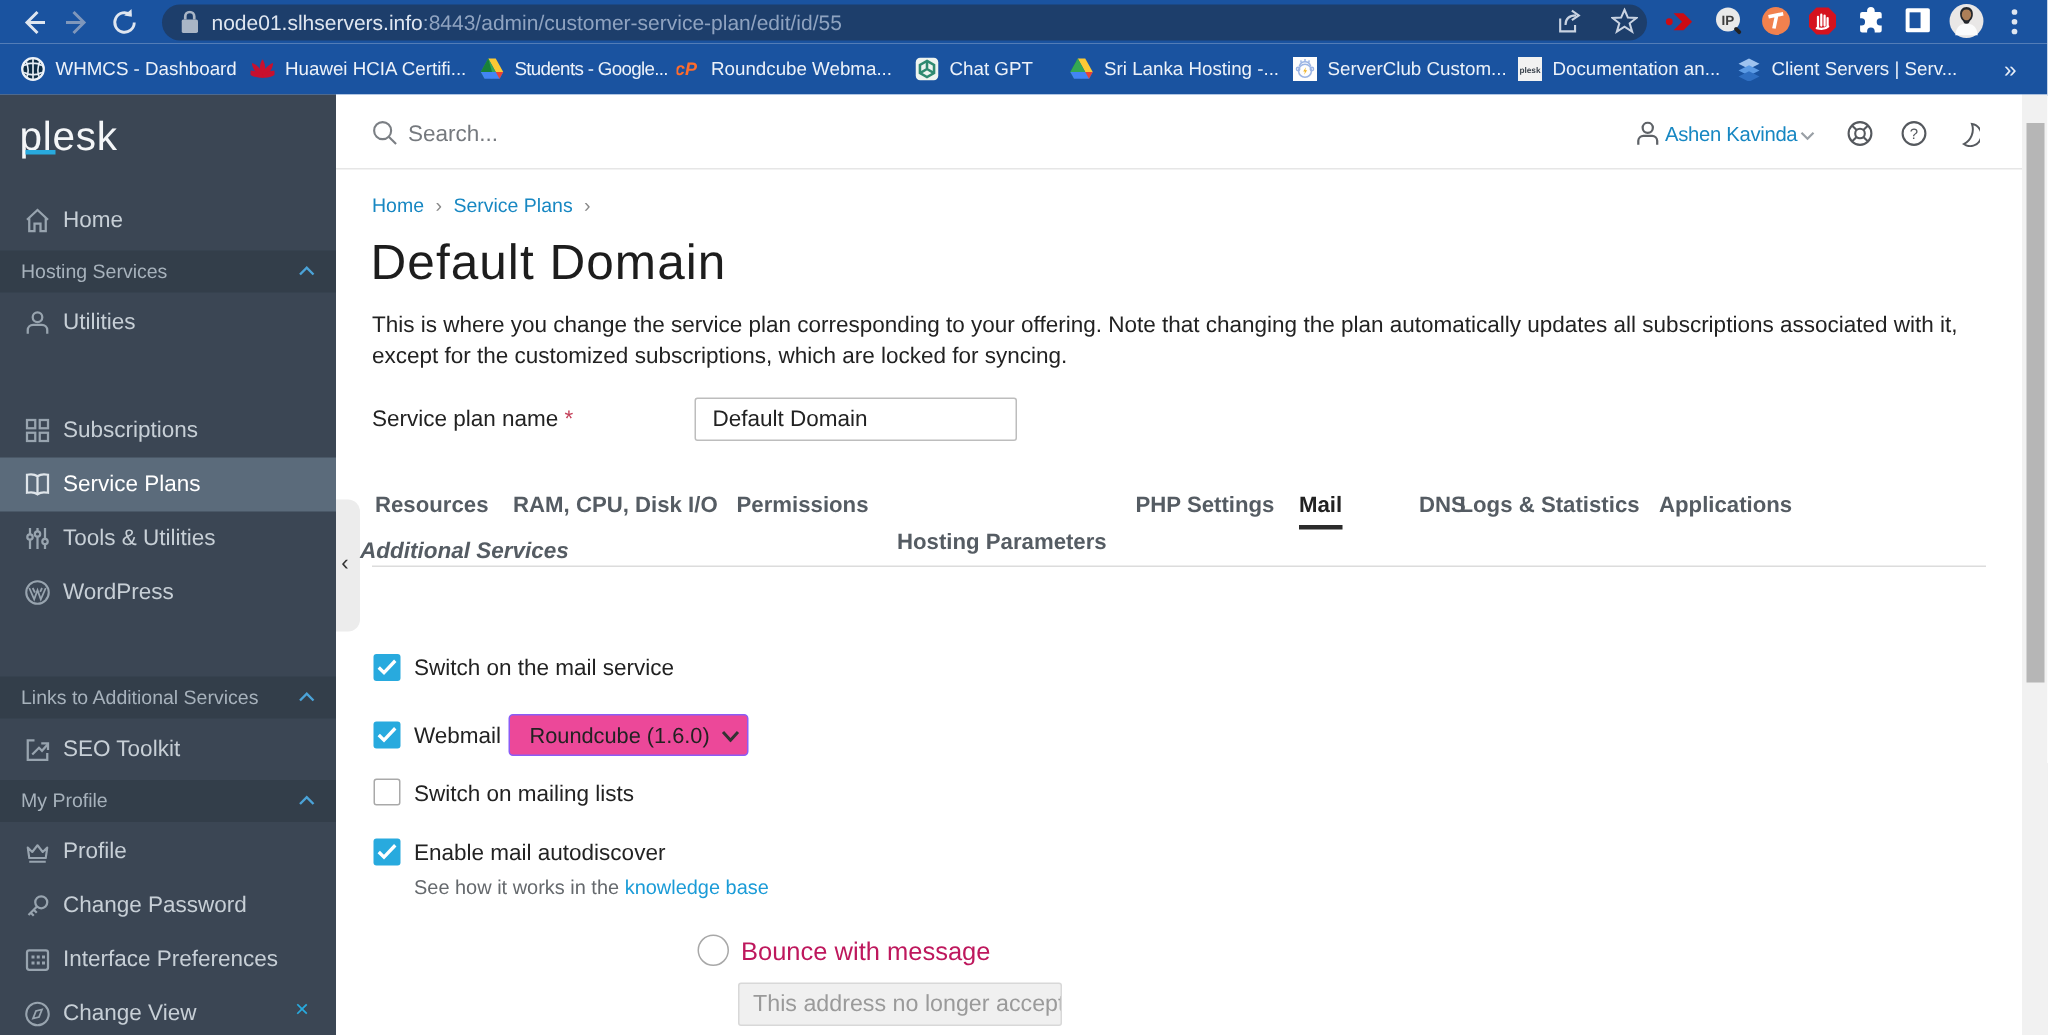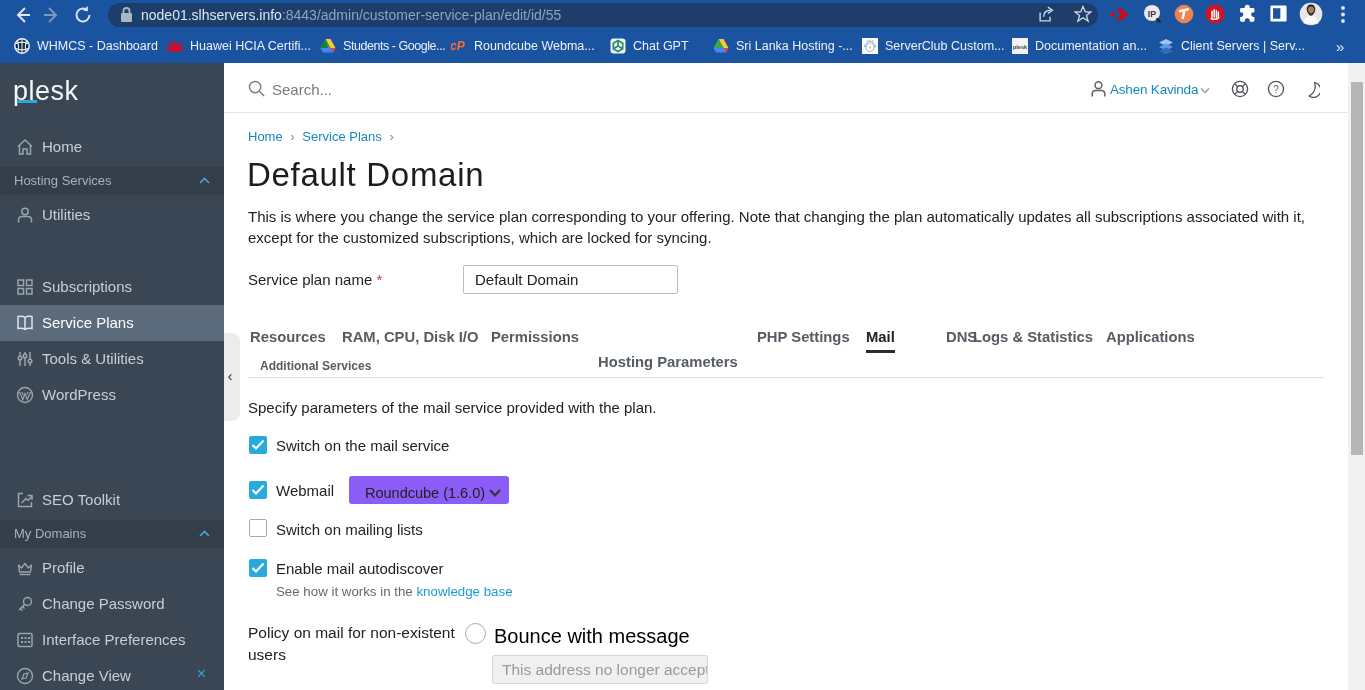--- a/index.html
+++ b/index.html
@@ -46,38 +46,38 @@
 .link { color:#1787c2; text-decoration:none; }
 #crumb { left:248px; top:129px; font-size:13px; color:#8a8a8a; }
 #h1 { left:247px; top:156px; font-size:33px; letter-spacing:0.7px; color:#1d1d1d; }
 #para { left:248px; top:207px; font-size:15px; line-height:20.5px; color:#222; }
 #spn { left:248px; top:271px; font-size:15px; color:#222; }
 #spn .req { color:#c4415a; }
 #spninput { left:463px; top:265px; width:215px; height:29px; border:1px solid #bdbdbd; border-radius:2px; font-size:15px; color:#222; padding-left:11px; line-height:27px; background:#fff; }
 
 .tab { position:absolute; top:329px; font-size:14.8px; font-weight:bold; color:#555c63; }
 #tabmail { color:#222; border-bottom:3px solid #2b2b2b; padding-bottom:5px; }
-#tab2 { position:absolute; top:359px; left:260px; font-size:12px; font-weight:bold; color:#555c63; }
+#tab2 { position:absolute; top:359px; left:240px; font-size:15px; font-weight:bold; color:#555c63;font-style:italic; }
 #tabrule { left:248px; top:377px; width:1076px; height:1px; background:#dcdcdc; }
 
 #specify { left:248px; top:399px; font-size:15px; color:#222; }
 .cb { position:absolute; width:18px; height:18px; border-radius:2px; }
 .cb.on { background:#28aade; }
 .cb.off { background:#fff; border:1.5px solid #a9a9a9; }
 .cb.on svg { position:absolute; left:2px; top:3px; }
 .cblbl { position:absolute; font-size:15px; color:#222; }
 
-#wmselect { left:339px; top:476px; width:160px; height:28px; border:3px solid #8b5cf6; border-radius:3px; background:#8b5cf6;margin-left:10px; }
+#wmselect { left:339px; top:476px; width:160px; height:28px; border:1px solid #8b5cf6; border-radius:3px; background:#ec4899; }
 #wmselect .txt { position:absolute; left:13px; top:6px; font-size:14.5px; color:#222; }
 #wmselect svg { position:absolute; right:5px; top:10px; }
 
 #seehow { left:276px; top:584px; font-size:13.3px; color:#65696d; }
 #policy { left:248px; top:622px; width:230px; font-size:15.5px; color:#222; line-height:22px; }
 #radio { left:465px; top:623px; width:21px; height:21px; border:1.5px solid #a8a8a8; border-radius:50%; background:#fff; }
-#bounce { left:494px; top:625px; font-size:20px; color:#000000; }
+#bounce { left:494px; top:625px; font-size:17px; color:#be185d; }
 #dinput { left:492px; top:655px; width:216px; height:29px; background:#f0f0f0; border:1px solid #d8d8d8; border-radius:2px; overflow:hidden; }
 #dinput span { position:absolute; left:9px; top:5px; font-size:15.5px; color:#9a9a9a; white-space:nowrap; }
 </style>
 </head>
 <body>
 <div id="page">
 
   
   <div class="abs" id="toolbar"></div>
   <div class="abs" id="pill"></div>
@@ -279,30 +279,36 @@
       </svg>
       <span class="lbl">Tools &amp; Utilities</span>
     </div>
   <div class="sitem" style="top:377px;">
       <svg width="18" height="18" viewBox="0 0 18 18">
         <circle cx="9" cy="9" r="7.5" stroke="#98a4af" stroke-width="1.4" fill="none"></circle>
         <path d="M3.5 6 L6.8 13.6 L9 7.5 L11.2 13.6 L14.5 6 M5.8 6 L7.3 9 M12 6 L10.8 8.6" stroke="#98a4af" stroke-width="1.2" fill="none"></path>
       </svg>
       <span class="lbl">WordPress</span>
     </div>
+  <div class="shead" style="top:451px;">
+      <span class="lbl">Links to Additional Services</span>
+      <svg width="11" height="7" viewBox="0 0 11 7">
+        <path d="M1 6 L5.5 1.5 L10 6" stroke="#4ba3d8" stroke-width="1.6" fill="none"></path>
+      </svg>
+    </div>
   <div class="sitem" style="top:482px;">
       <svg width="18" height="18" viewBox="0 0 18 18">
         <path d="M7 2.5 H2.5 V15.5 H15.5 V11" stroke="#98a4af" stroke-width="1.5" fill="none"></path>
         <path d="M5.5 12 L10 7.5 L12 9.5 L16 5" stroke="#98a4af" stroke-width="1.5" fill="none"></path>
         <path d="M11.5 4.5 H16 V9" stroke="#98a4af" stroke-width="1.5" fill="none"></path>
       </svg>
       <span class="lbl">SEO Toolkit</span>
     </div>
   <div class="shead" style="top:520px;">
-      <span class="lbl">My Domains</span>
+      <span class="lbl">My Profile</span>
       <svg width="11" height="7" viewBox="0 0 11 7">
         <path d="M1 6 L5.5 1.5 L10 6" stroke="#4ba3d8" stroke-width="1.6" fill="none"></path>
       </svg>
     </div>
   <div class="sitem" style="top:550px;">
       <svg width="18" height="18" viewBox="0 0 18 18">
         <path d="M2.5 6 L5.5 9 L9 4.5 L12.5 9 L15.5 6 L14.5 13 H3.5 Z" stroke="#98a4af" stroke-width="1.4" fill="none" stroke-linejoin="round"></path>
         <path d="M3.5 15.5 H14.5" stroke="#98a4af" stroke-width="1.4"></path>
       </svg>
       <span class="lbl">Profile</span>
@@ -394,21 +400,20 @@
   <div class="tab" style="left:491px;">Permissions</div>
   <div class="tab" style="left:598px;margin-top:25px;">Hosting Parameters</div>
   <div class="tab" style="left:757px;">PHP Settings</div>
   <div class="tab" id="tabmail" style="left:866px;">Mail</div>
   <div class="tab" style="left:920px;margin-left:26px;">DNS</div>
   <div class="tab" style="left:973px;">Logs &amp; Statistics</div>
   <div class="tab" style="left:1106px;">Applications</div>
   <div id="tab2">Additional Services</div>
   <div class="abs" id="tabrule"></div>
 
-  <div class="abs" id="specify">Specify parameters of the mail service provided with the plan.</div>
 
   <div class="cb on" style="left:249px; top:436px;">
       <svg width="14" height="12" viewBox="0 0 14 12">
         <path d="M1.5 6 L5 9.5 L12.5 1.5" stroke="#fff" stroke-width="2.2" fill="none"></path>
       </svg>
     </div>
   <div class="cblbl" style="left:276px; top:437px;">Switch on the mail service</div>
 
   <div class="cb on" style="left:249px; top:481px;">
       <svg width="14" height="12" viewBox="0 0 14 12">
@@ -427,20 +432,19 @@
   <div class="cblbl" style="left:276px; top:521px;">Switch on mailing lists</div>
 
   <div class="cb on" style="left:249px; top:559px;">
       <svg width="14" height="12" viewBox="0 0 14 12">
         <path d="M1.5 6 L5 9.5 L12.5 1.5" stroke="#fff" stroke-width="2.2" fill="none"></path>
       </svg>
     </div>
   <div class="cblbl" style="left:276px; top:560px;">Enable mail autodiscover</div>
   <div class="abs" id="seehow">See how it works in the <a href="#" style="color:#1a9bd7; text-decoration:none;">knowledge base</a></div>
 
-  <div class="abs" id="policy">Policy on mail for non-existent users</div>
   <div class="abs" id="radio"></div>
   <div class="abs" id="bounce">Bounce with message</div>
   <div class="abs" id="dinput">
       <span>This address no longer accepts</span>
     </div>
 
 </div>
 
 </body></html>

